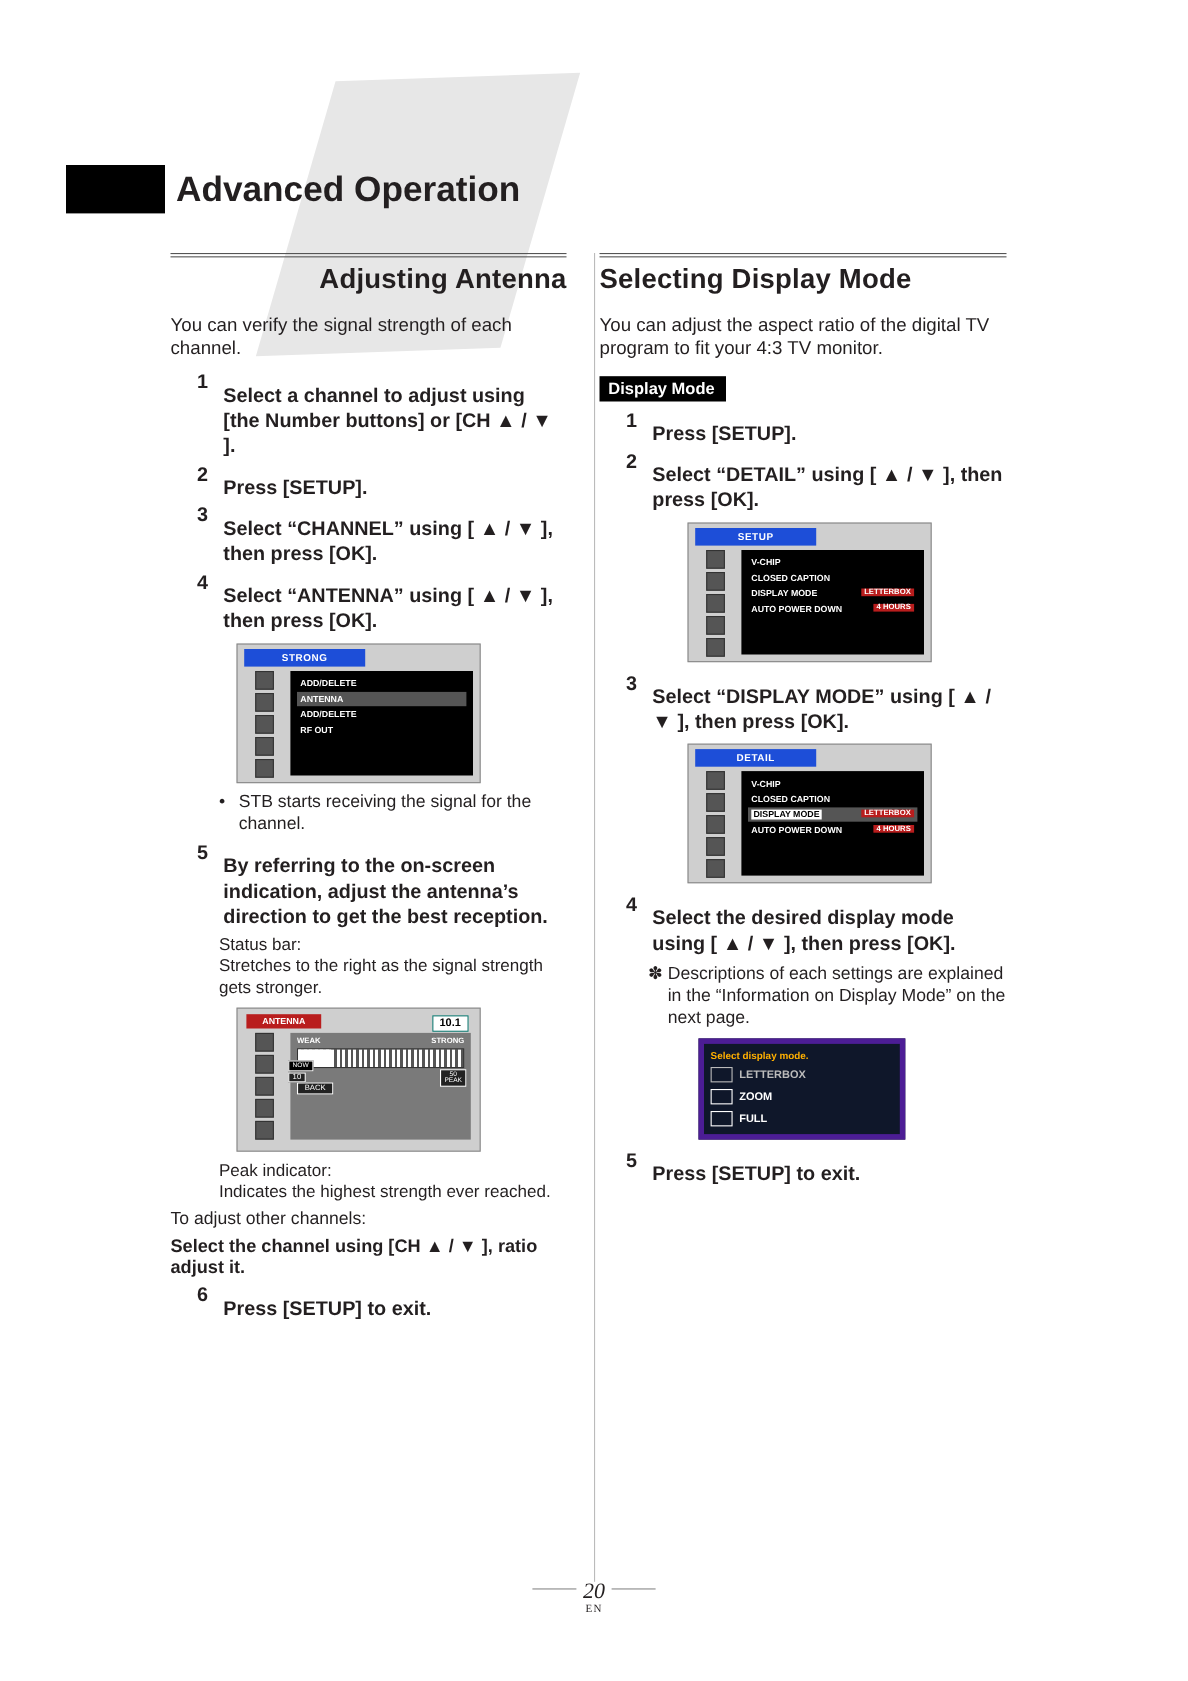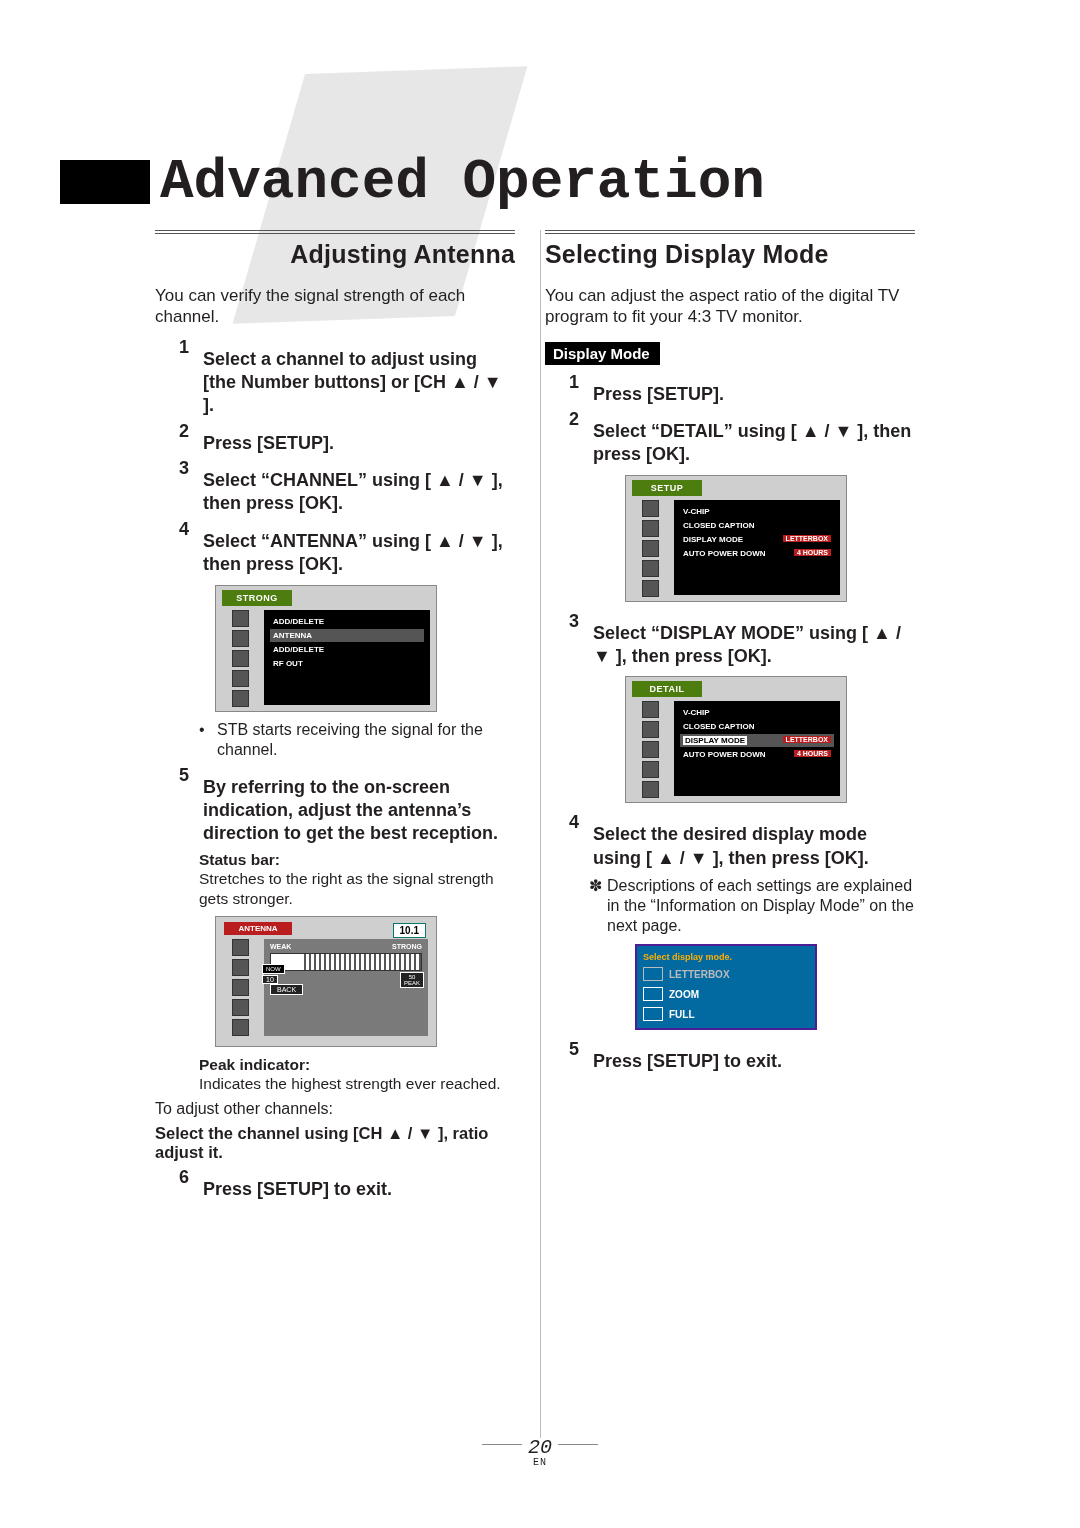--- a/index.html
+++ b/index.html
@@ -31,22 +31,22 @@
     position: absolute;
     top: 150px; left: 60px;
     display: flex; align-items: center;
     z-index: 2;
   }
   .chapter .blk {
     width: 90px; height: 44px; background: #000; margin-right: 10px;
   }
   .chapter h1 {
     margin: 0;
-    font-size: 56px;
-    font-family: Liberation Mono, monospace;
+    font-size: 32px;
+    font-family: Liberation Sans, sans-serif;
     font-weight: 600;
   }
   .cols {
     position: absolute;
     top: 230px; left: 155px; right: 90px; bottom: 90px;
     display: flex;
     gap: 30px;
     z-index: 2;
   }
   .col {
@@ -117,41 +117,41 @@
     margin: 6px 0 4px 44px;
     font-size: 16px;
     line-height: 1.25;
   }
   .bullet .dot { width: 18px; flex: 0 0 18px; }
   .sub {
     margin: 4px 0 2px 44px;
     font-size: 15.5px;
     line-height: 1.25;
   }
-  .sub-b { font-weight: 700; }
+  .sub-b { font-weight: 400; }
   .plain {
     margin: 6px 0 2px 0;
     font-size: 16px;
   }
   .plain-b { font-weight: 700; font-size: 16.5px; margin-left: 0; }
   
   .osd {
     margin: 8px 0 8px 60px;
     width: 220px;
     background: #cfcfcf;
     border: 1px solid #888;
     font-size: 9px;
     color: #fff;
   }
   .osd .hdr {
-    background: #4d7c0f;
+    background: #1d4ed8;
     color: #fff;
     font-weight: 700;
     font-size: 9px;
-    padding: 3px 0;
+    padding: 3px 20px;
     width: 70px;
     margin: 4px 0 0 6px;
     text-align: center;
     letter-spacing: 0.5px;
   }
   .osd .row { display: flex; }
   .osd .icons {
     width: 44px;
     padding: 4px 2px;
     display: flex; flex-direction: column; gap: 3px;
@@ -236,42 +236,42 @@
     text-align:center;line-height:1;
   }
   .osd-ant .back {
     background:#222;color:#fff;font-size:7px;padding:1px 6px;border:1px solid #fff;
     display:inline-block; margin-top:10px;
   }
   
   .osd-dm {
     margin: 8px 16px 8px 90px;
     width: 170px;
-    background: #0369a1;
-    border: 2px solid #4c1d95;
+    background: #0f172a;
+    border: 5px solid #4c1d95;
     padding: 4px;
   }
   .osd-dm .t {
     color:#ffb000; font-size:9px; font-weight:700; padding:2px 2px;
   }
   .osd-dm .opt {
     display:flex; align-items:center;
     color:#fff; font-size:10px; font-weight:700;
     padding:3px 2px; gap:6px;
   }
   .osd-dm .opt.sel { color:#bbb; }
   .osd-dm .opt .ico {
     width:18px;height:12px;border:1px solid #fff;position:relative;
   }
   .osd-dm .opt.sel .ico { border-color:#bbb; }
   
   .footer {
     position:absolute; bottom: 60px; left:0; right:0;
     text-align:center;
-    font-family: Liberation Mono, monospace;
+    font-family: Liberation Serif, serif;
     font-style: italic;
     font-size: 20px;
   }
   .footer .sm { font-size:10px; font-style:normal; letter-spacing:1px; display:block; margin-top:-2px;}
   .footer .rule {
     display:inline-block; width:40px; height:1px; background:#888; vertical-align:8px; margin:0 6px;
   }
 </style>
 </head>
 <body>

